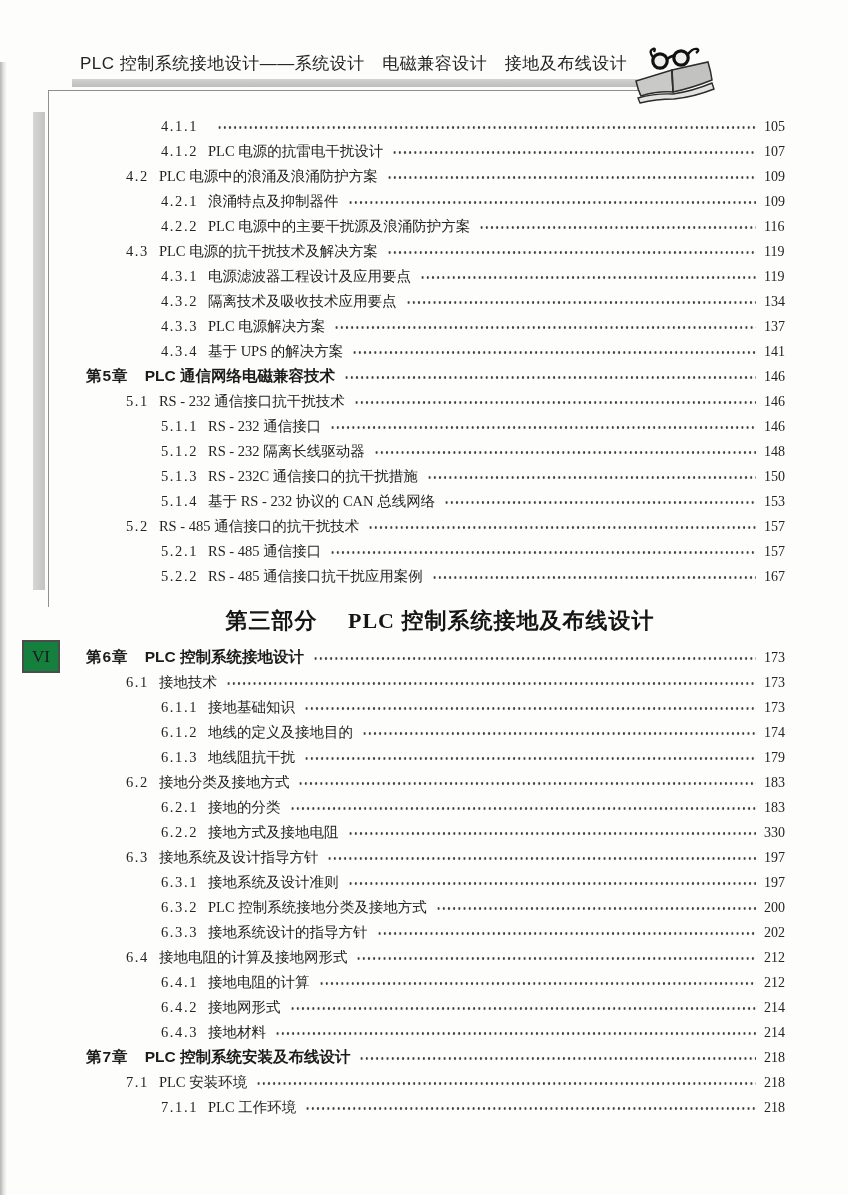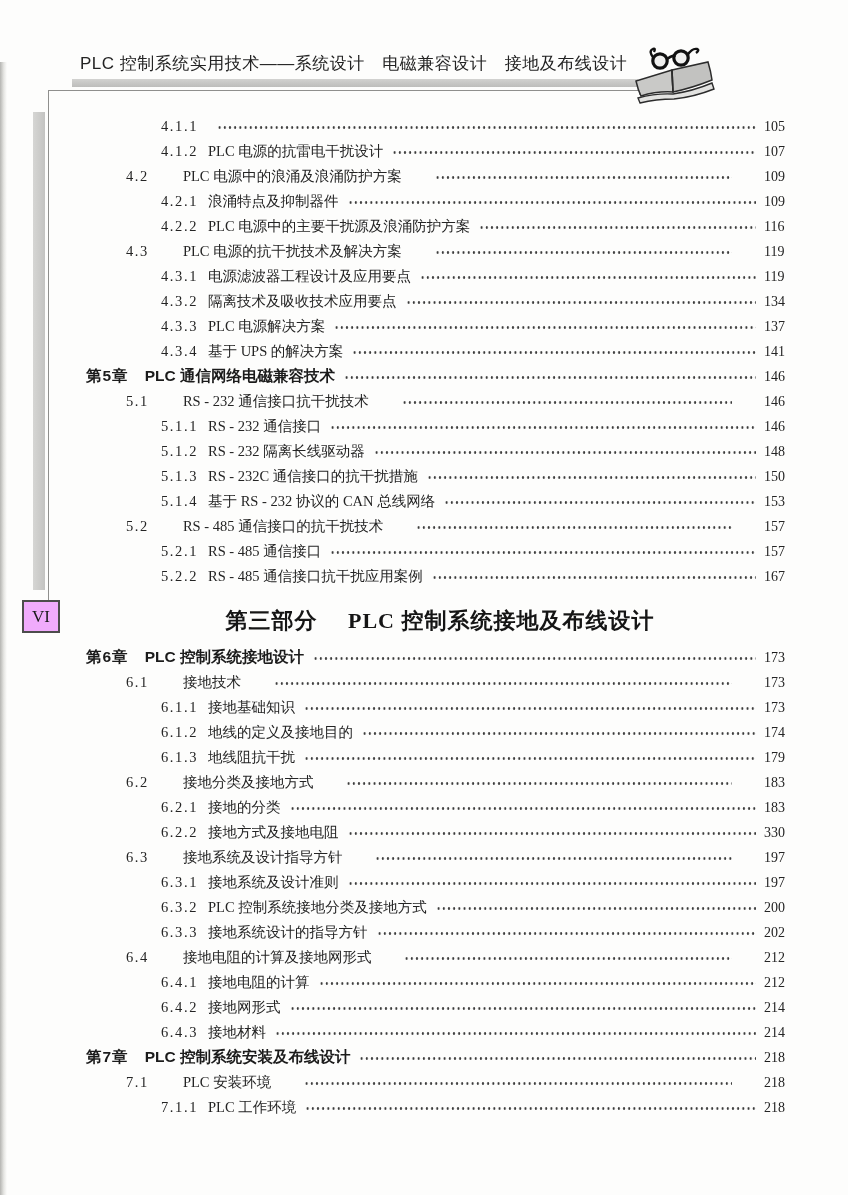--- a/index.html
+++ b/index.html
@@ -12,49 +12,49 @@
     background:linear-gradient(to right,#b5b5b2,#e6e6e3 55%,rgba(255,255,255,0));}
   
   .header-title{position:absolute;left:80px;top:52px;font-size:17px;letter-spacing:.5px;
     font-family:"Liberation Sans","DejaVu Sans",sans-serif;color:#232323;white-space:nowrap;}
   .header-bar{position:absolute;left:72px;top:79px;width:566px;height:8px;
     background:linear-gradient(#d2d2d0,#bdbdbb);}
   .rule-h{position:absolute;left:48px;top:90px;width:592px;height:1px;background:#8f8f8d;}
   .rule-v{position:absolute;left:48px;top:90px;width:1px;height:517px;background:#8f8f8d;}
   .shadow-bar{position:absolute;left:33px;top:112px;width:12px;height:478px;
     background:linear-gradient(to right,#d6d6d4,#c3c3c1);}
-  .page-box{position:absolute;left:22px;top:600px;width:38px;height:33px;box-sizing:border-box;
-    background:#f0abfc;border:2px solid #4c4c4c;display:flex;align-items:center;justify-content:center;
+  .page-box{position:absolute;left:22px;top:640px;width:38px;height:33px;box-sizing:border-box;
+    background:#15803d;border:2px solid #4c4c4c;display:flex;align-items:center;justify-content:center;
     font-size:17px;color:#1a1a1a;}
   .book-icon{position:absolute;left:626px;top:46px;width:96px;height:66px;}
   
   .toc{position:absolute;left:70px;top:114px;width:708px;margin-left:16px;}
   .row{display:flex;align-items:center;height:25px;font-size:14.5px;color:#242424;}
   .row .num{letter-spacing:1.6px;margin-right:10px;white-space:nowrap;}
   .row .title{white-space:nowrap;}
-  .row.lvl2{padding-left:40px;gap:24px;}
+  .row.lvl2{padding-left:40px;}
   .row.lvl3{padding-left:75px;}
   .row.chapter{font-family:"Liberation Sans","DejaVu Sans",sans-serif;font-weight:bold;font-size:15.5px;color:#1b1b1b;}
   .row.chapter .num{letter-spacing:1px;margin-right:16px;}
   .leader{flex:1;height:3px;margin:2px 8px 0 9px;
     background-image:radial-gradient(circle,#3a3a3a 1.02px,rgba(0,0,0,0) 1.35px);
     background-size:5.2px 3px;background-repeat:repeat-x;background-position:left center;}
   .pagenum{width:30px;font-size:14px;font-family:"Liberation Serif","DejaVu Serif",serif;
     font-weight:normal;white-space:nowrap;}
   .part-heading{height:40px;line-height:40px;margin:12px 0 4px;text-align:center;
     font-weight:bold;font-size:22px;letter-spacing:1px;color:#151515;
     font-family:"Liberation Serif","DejaVu Serif",serif;}
   .part-heading .pt{margin-left:24px;}
 </style>
 </head>
 <body>
 
 <div class="scan-edge"></div>
 
-<div class="header-title">PLC 控制系统实用技术——系统设计　电磁兼容设计　接地及布线设计</div>
+<div class="header-title">PLC 控制系统接地设计——系统设计　电磁兼容设计　接地及布线设计</div>
 <div class="header-bar"></div>
 <div class="rule-h"></div>
 <div class="rule-v"></div>
 <div class="shadow-bar"></div>
 
 <svg class="book-icon" viewBox="0 0 96 66">
 
   <path d="M12 52 Q30 47 47 48 Q67 45 86 37 L88 43 Q68 51 48 53 Q30 53 14 57 Z" fill="#e2e2e0" stroke="#2c2c2c" stroke-width="1.4"></path>
   <path d="M13 48 Q30 44 47 45 Q66 42 85 34" fill="none" stroke="#2c2c2c" stroke-width="1"></path>
 

